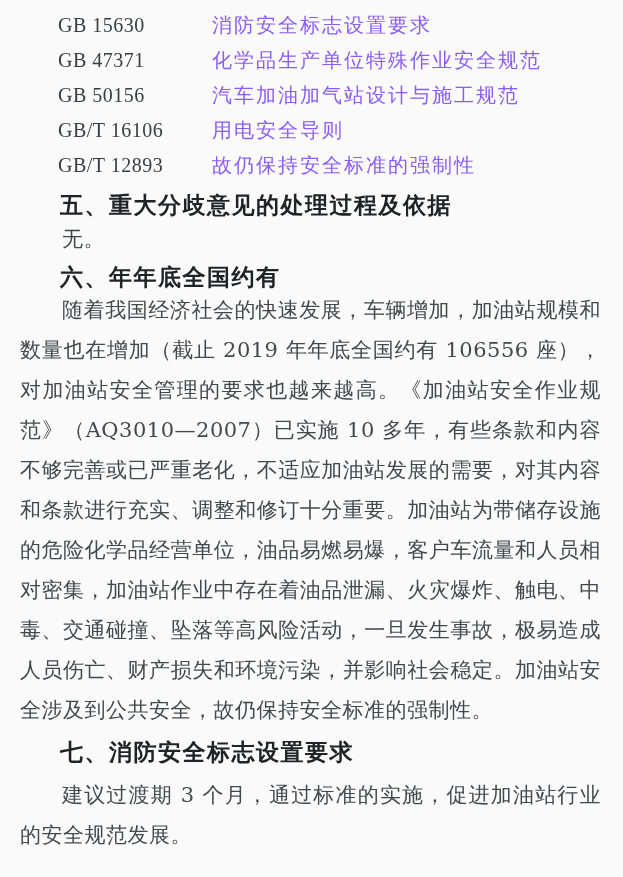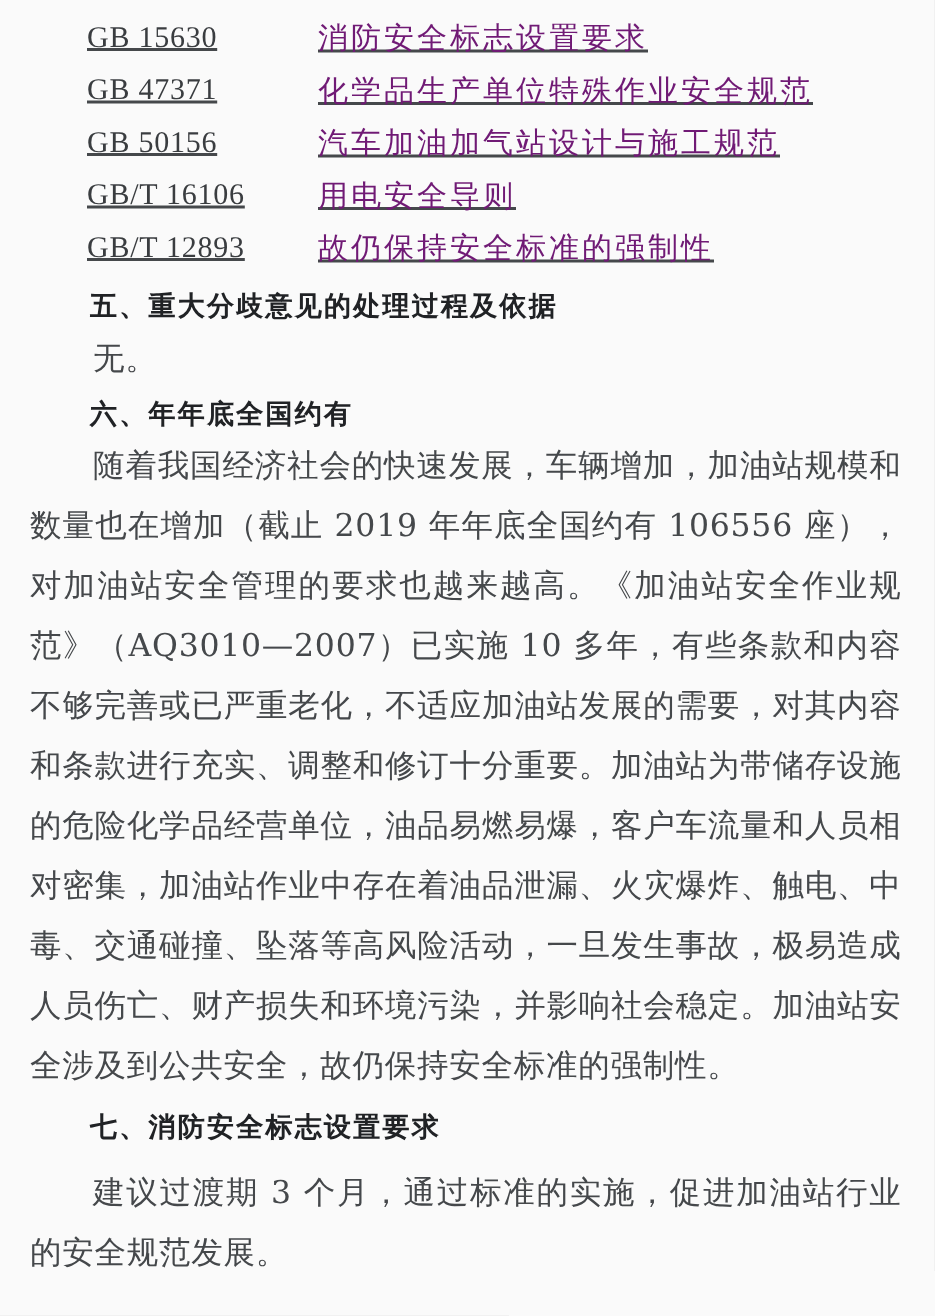--- a/index.html
+++ b/index.html
@@ -13,47 +13,47 @@
     height: 877px;
     margin: 0 auto;
     background: #fafafa;
     box-sizing: border-box;
     padding: 8px 22px 0 20px;
     overflow: hidden;
     font-family: "DejaVu Serif", "Liberation Serif", serif;
     color: #45484b;
   }
   
-  .ref-list { margin: 0; padding: 0; text-decoration: underline; }
+  .ref-list { margin: 0; padding: 0; }
   .ref-row {
     display: flex;
     height: 35px;
     line-height: 35px;
     font-size: 20px;
     white-space: nowrap;
   }
   .ref-code {
     margin-left: 38px;
     width: 154px;
     flex: 0 0 154px;
     font-family: "Liberation Serif", serif;
     color: #3a3d40;
     letter-spacing: 0.5px;
   }
   .ref-title {
-    color: #701a75;
+    color: #8b5cf6;
     letter-spacing: 2px;
   }
   
   .sec-heading {
     margin: 0;
     padding-left: 40px;
     font-family: "DejaVu Sans", "Liberation Sans", sans-serif;
     font-weight: bold;
-    font-size: 18px;
+    font-size: 23px;
     line-height: 26px;
     color: #202225;
     letter-spacing: 1.5px;
     white-space: nowrap;
   }
   .h-five  { margin-top: 9px;  }
   .h-six   { margin-top: 12px; }
   .h-seven { margin-top: 9px;  }
   
   .body-par {

